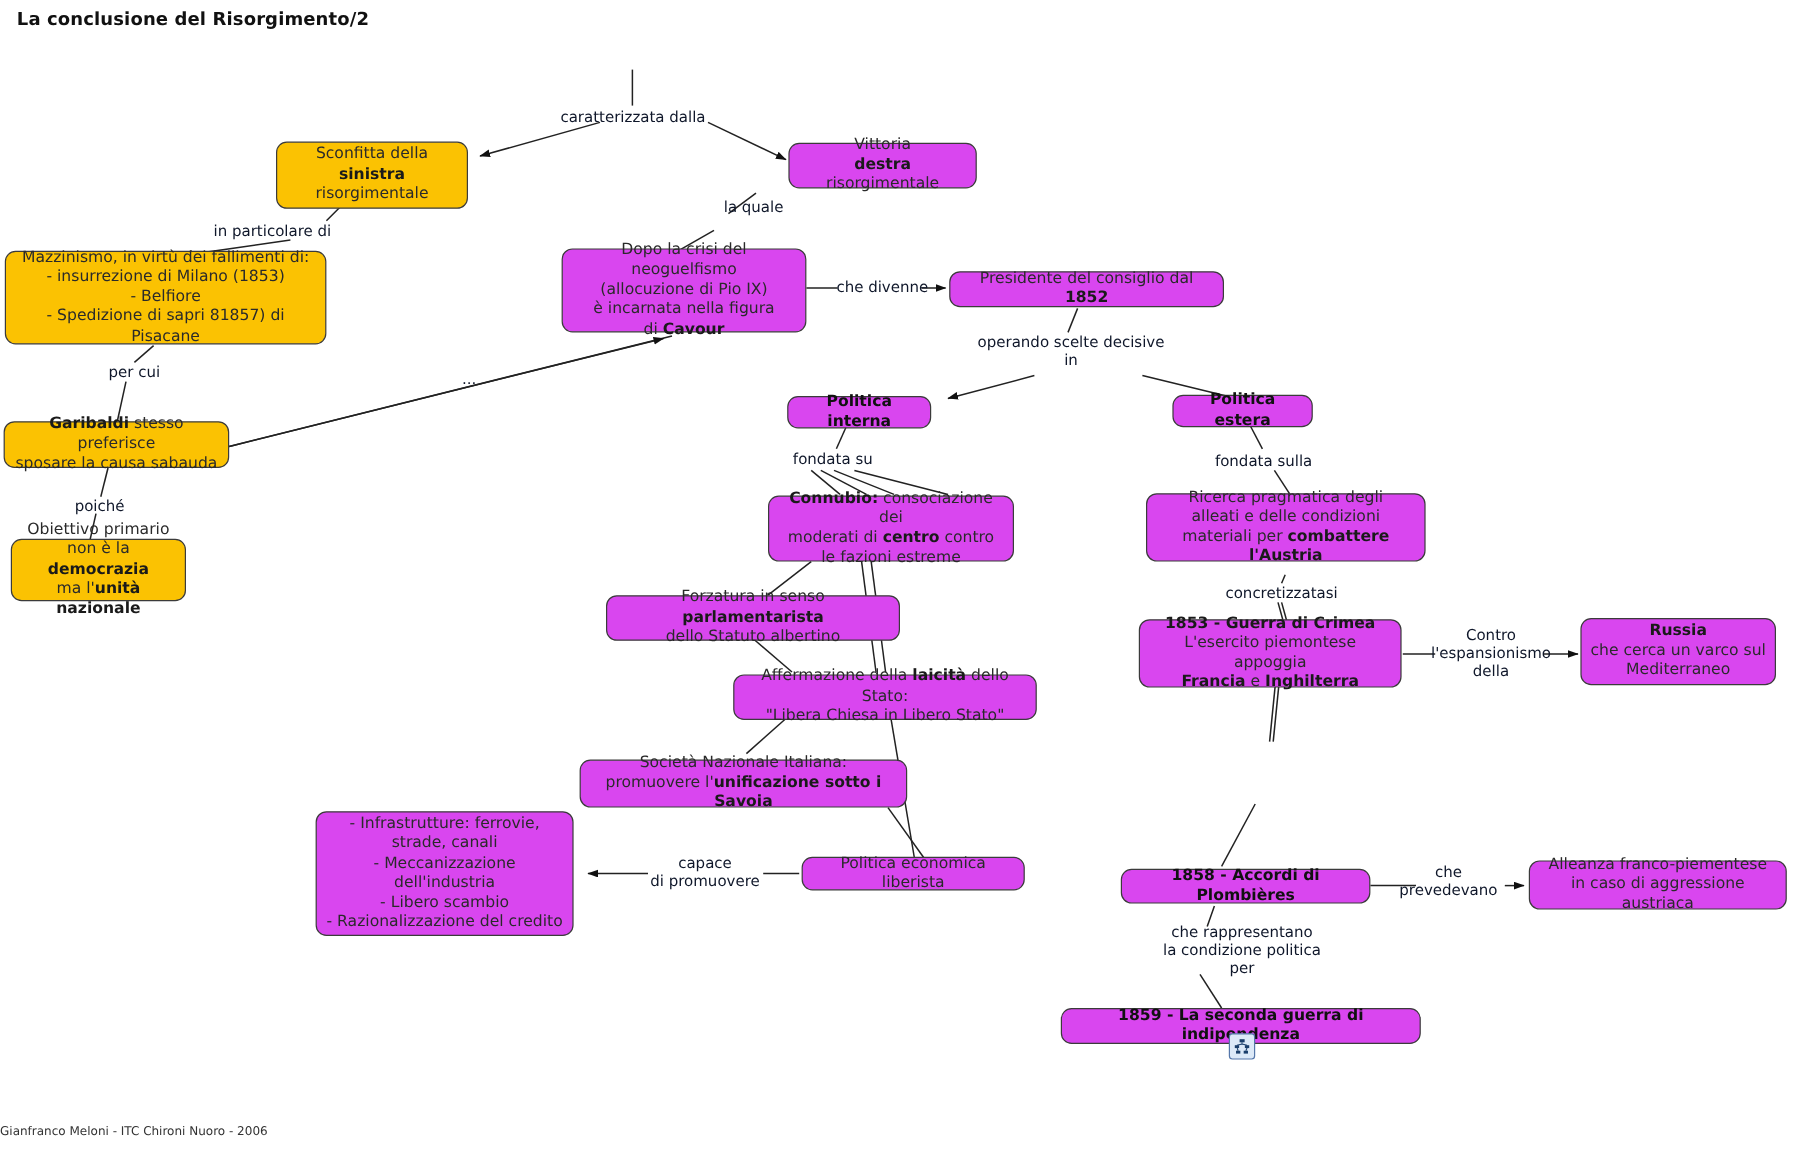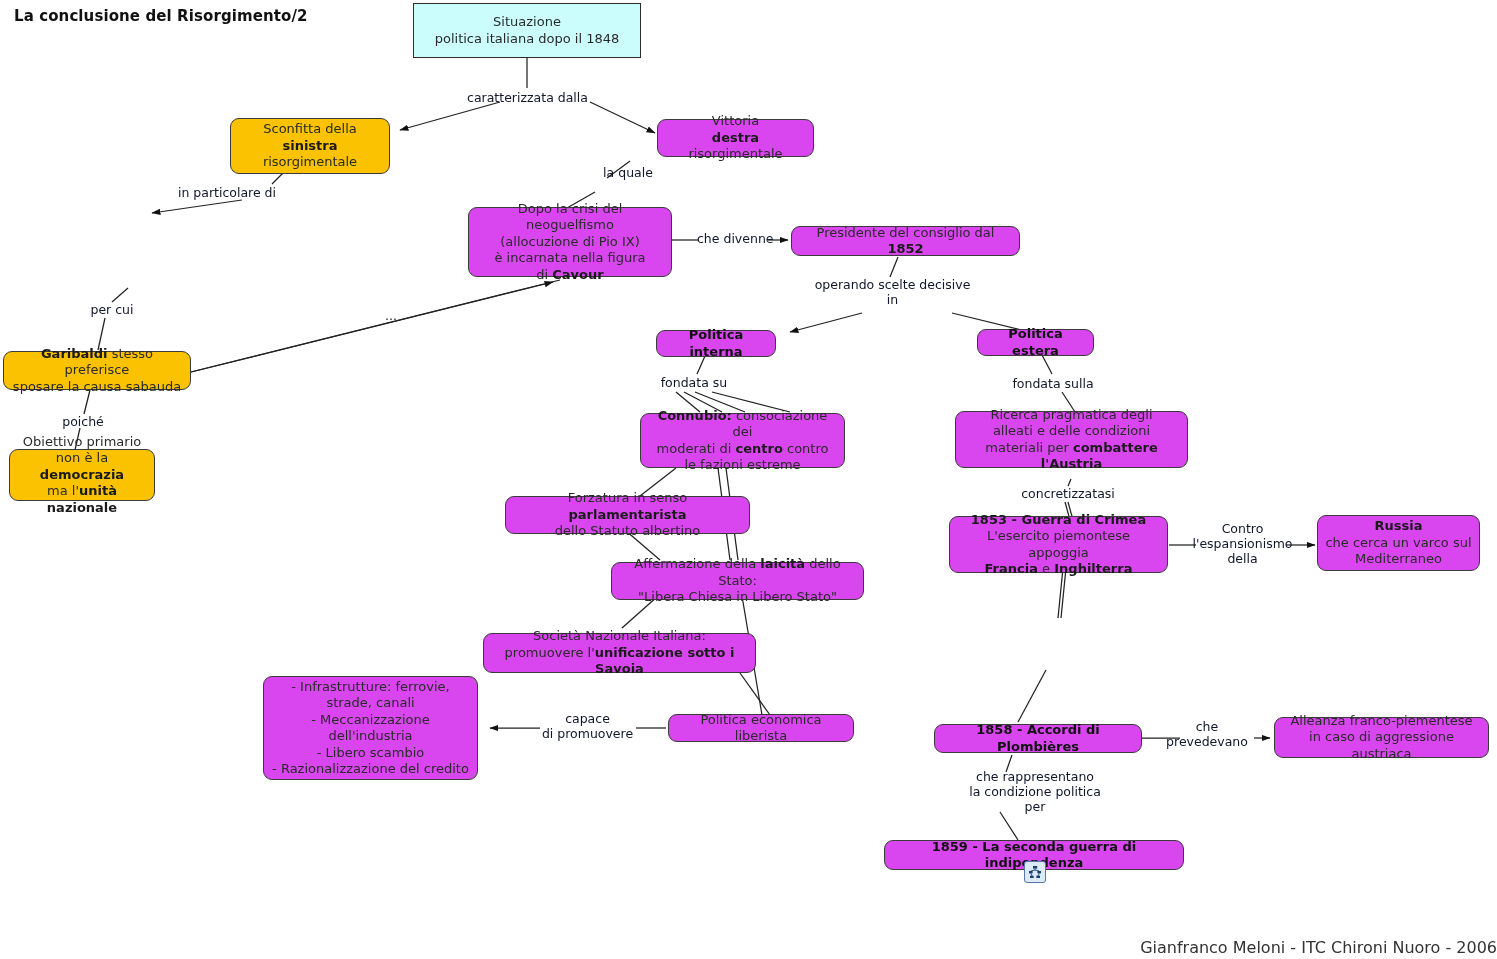--- a/index.html
+++ b/index.html
@@ -14,21 +14,21 @@
   #canvas{position:absolute;left:0;top:0;width:1497px;height:959px;}
   #edges{position:absolute;left:0;top:0;width:1497px;height:959px;pointer-events:none;}
 
   .title{
     position:absolute;left:14px;top:7px;
     font-size:15px;font-weight:bold;color:#111;
     letter-spacing:0.1px;white-space:nowrap;
   }
   .footer{
     position:absolute;left:0;top:938px;width:1497px;
-    text-align:right;font-size:16px;color:#333;
+    text-align:left;font-size:10px;color:#333;
   }
 
   
   .node{
     position:absolute;
     box-sizing:border-box;
     display:flex;align-items:center;justify-content:center;
     text-align:center;
     border:1px solid #3b3b3b;
     border-radius:9px;
@@ -146,41 +146,43 @@
       <path d="M1046,670 L1018,722"></path>
 
       <path d="M1142,738 L1180,738"></path>
       <path d="M1254,738 L1270,738" marker-end="url(#arrow)"></path>
 
       <path d="M1012,755 L1006,772"></path>
       <path d="M1000,812 L1018,840"></path>
     </g>
   </svg>
 
-  <div class="node cyan" style="left:413px;top:3px;width:228px;height:55px;">
-    <span class="txt">
-      <span>Situazione</span><br>
-      <span>politica italiana dopo il 1848</span>
-    </span>
-  </div>
 
   <div class="node orange" style="left:230px;top:118px;width:160px;height:56px;">
     <span class="txt">
       <span>Sconfitta della</span><br>
       <b>sinistra</b><span> risorgimentale</span>
     </span>
   </div>
 
   <div class="node green" style="left:657px;top:119px;width:157px;height:38px;">
     <span class="txt">
       <span>Vittoria</span><br>
       <b>destra</b><span> risorgimentale</span>
     </span>
   </div>
 
+  <div class="node orange" style="left:4px;top:209px;width:268px;height:78px;">
+    <span class="txt">
+      <span>Mazzinismo, in virtù dei fallimenti di:</span><br>
+      <span>- insurrezione di Milano (1853)</span><br>
+      <span>- Belfiore</span><br>
+      <span>- Spedizione di sapri 81857) di Pisacane</span>
+    </span>
+  </div>
 
   <div class="node orange" style="left:3px;top:351px;width:188px;height:39px;">
     <span class="txt">
       <b>Garibaldi</b><span> stesso preferisce</span><br>
       <span>sposare la causa sabauda</span>
     </span>
   </div>
 
   <div class="node orange" style="left:9px;top:449px;width:146px;height:52px;">
     <span class="txt">

